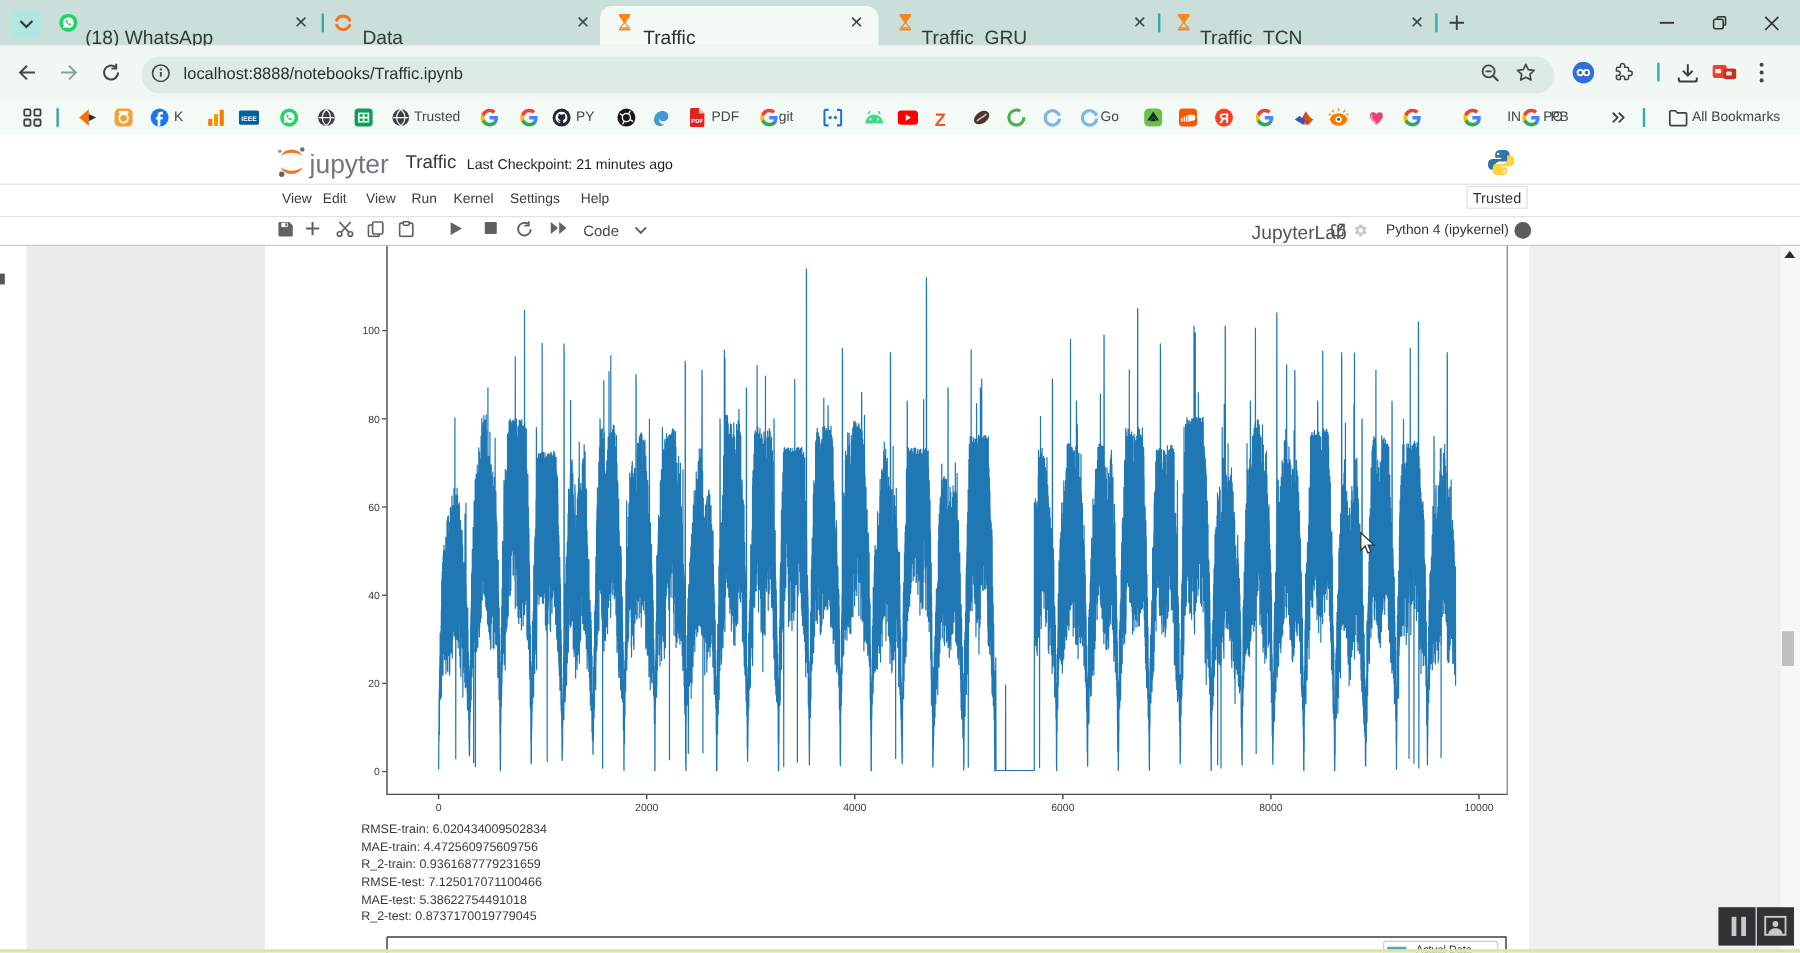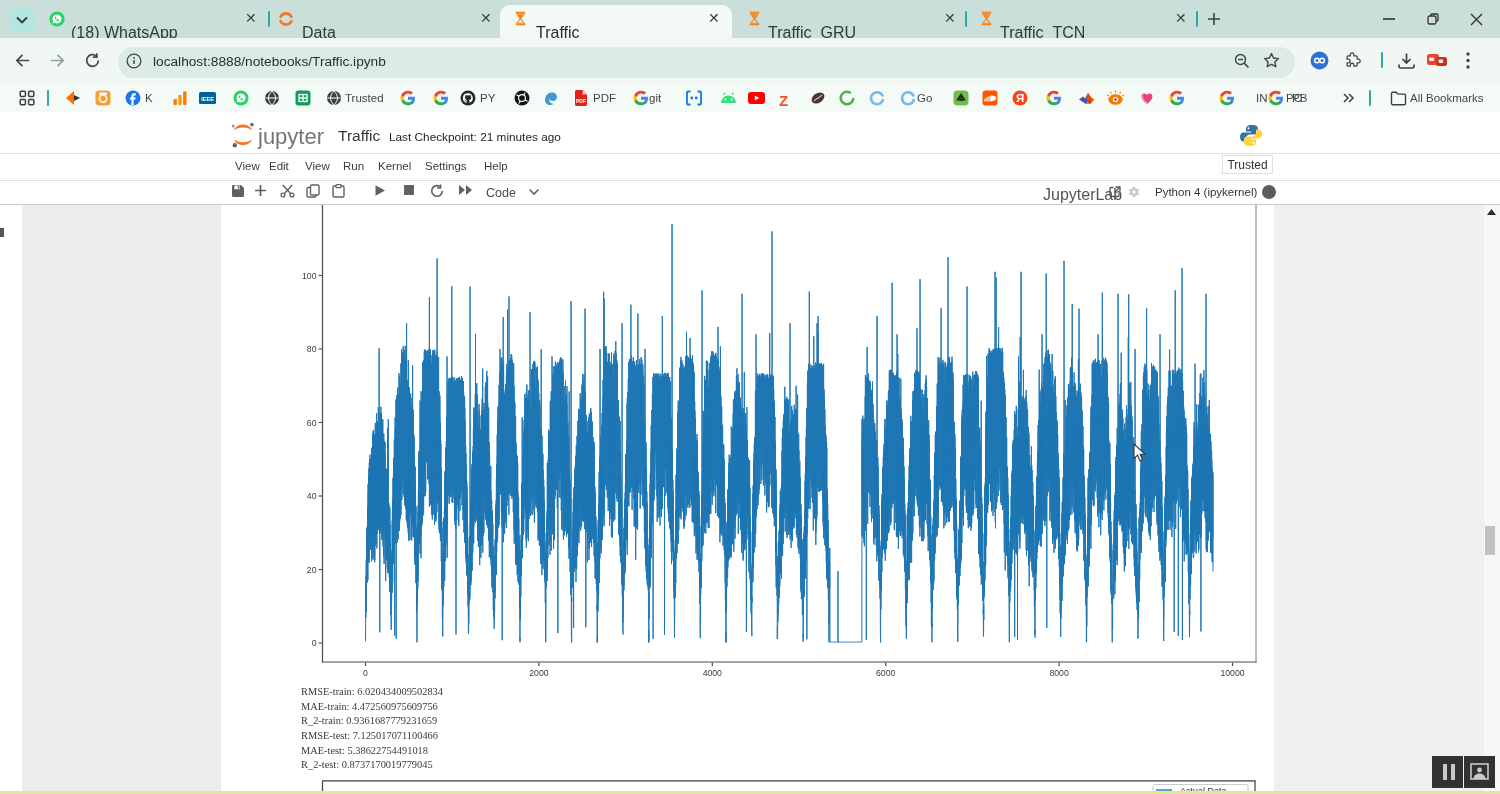--- a/index.html
+++ b/index.html
@@ -8,21 +8,21 @@
 .tabx{position:absolute;top:10px;font-size:14px;color:#3a433f}
 .tsep{position:absolute;top:11px;width:2px;height:16px;background:#31aaa4;border-radius:1px}
 #navbar{position:absolute;left:0;top:38px;width:1500px;height:46px;background:#f1f8f4}
 #omni{position:absolute;left:118px;top:46.5px;width:1177px;height:31px;border-radius:15.5px;background:#dcebe5}
 #bkbar{position:absolute;left:0;top:84px;width:1500px;height:28px;background:#f4faf6}
 .bk{position:absolute;top:90px;width:16px;height:16px}
 .bklbl{position:absolute;top:92px;font-size:11.5px;color:#414744;white-space:nowrap}
 #jpage{position:absolute;left:0;top:112px;width:1500px;height:682px;background:#fff}
 .mitem{position:absolute;top:160px;font-size:11.5px;color:#3b3b3b}
 .ticon{position:absolute;top:184px;color:#5a5a5a}
-.mono{font-family:Liberation Serif, serif;font-size:10.4px;color:#3a3a3a;line-height:14.66px;white-space:pre}
+.mono{font-family:Liberation Sans, sans-serif;font-size:10.4px;color:#3a3a3a;line-height:14.66px;white-space:pre}
 </style></head>
 <body>
 <div id="tabbar"></div>
 <div class="abs" style="left:9px;top:8px;width:26px;height:24px;border-radius:8px;background:#b2e7e1"></div>
 <svg class="abs" style="left:15px;top:15px" width="14" height="10" viewBox="0 0 14 10">
     <path d="M2 2.5 L7 7.5 L12 2.5" stroke="#2e3733" stroke-width="1.8" fill="none"></path>
   </svg>
 <div class="bk" style="left:49px;top:11px"><svg width="16" height="16" viewBox="0 0 16 16">
       <circle cx="8" cy="8" r="7.6" fill="#25d366"></circle>
       <path d="M8 3.4a4.5 4.5 0 0 0-3.9 6.8L3.5 12.4l2.3-.6A4.5 4.5 0 1 0 8 3.4z" fill="#fff"></path>

